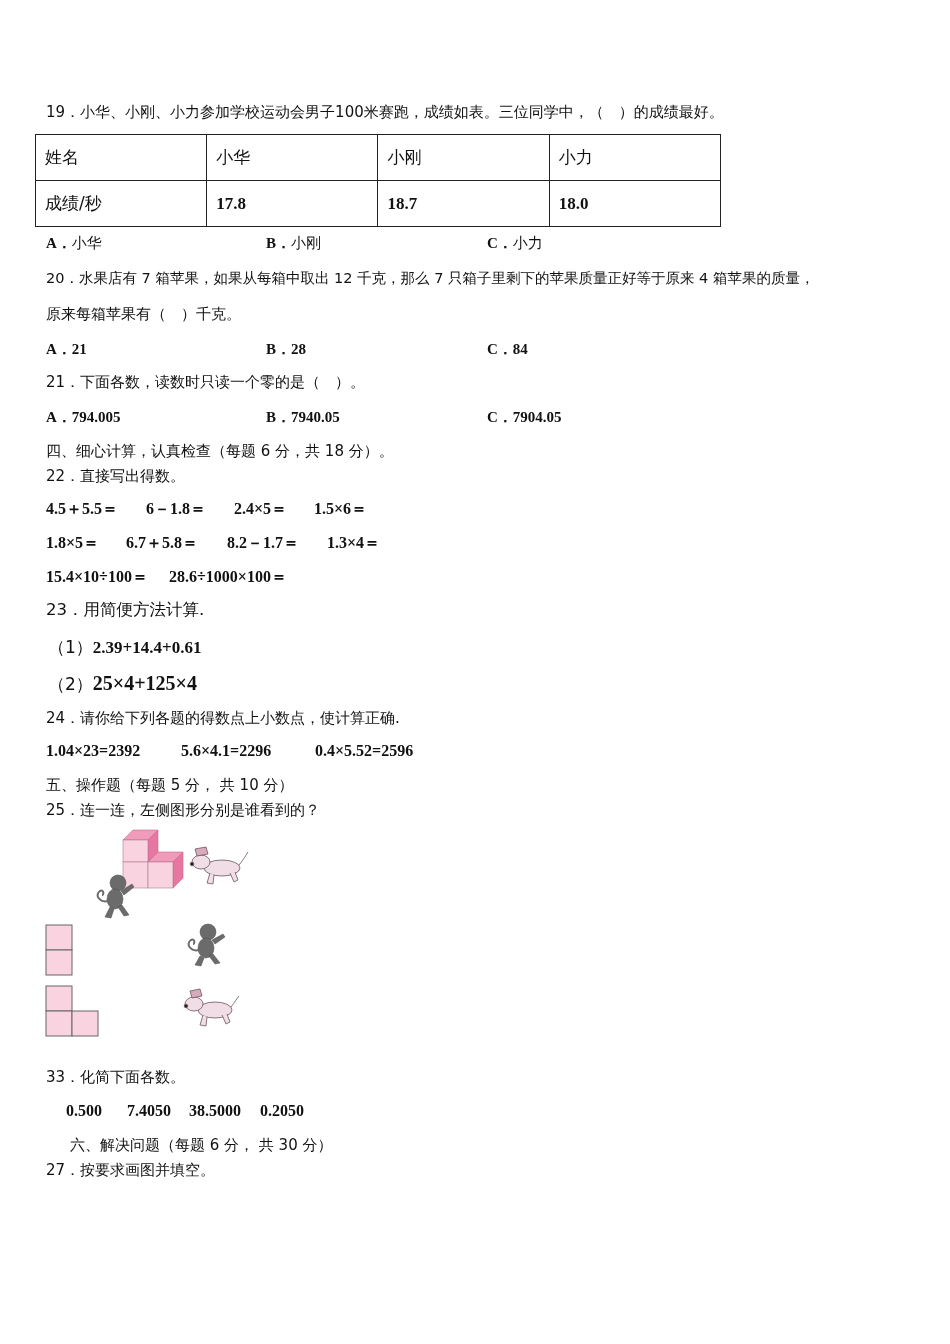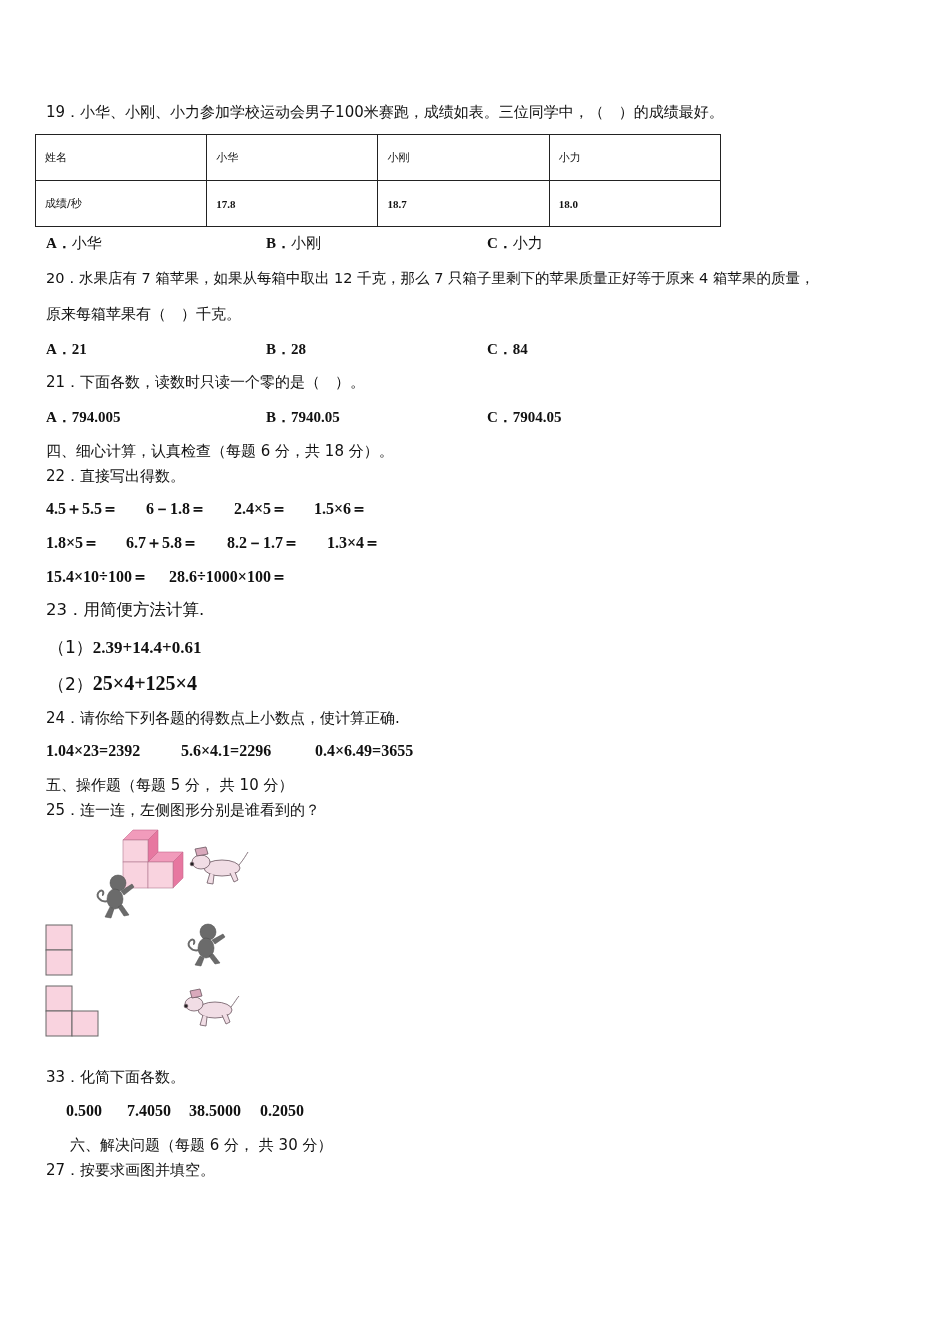--- a/index.html
+++ b/index.html
@@ -15,21 +15,21 @@
   .opt .letter { font-family: "Liberation Serif", serif; font-weight: bold; }
   .opt .val-num { font-family: "Liberation Serif", serif; font-weight: bold; }
   .opt .val-cn { font-family: "DejaVu Sans", sans-serif; }
 
   table.scores {
     position: absolute; left: 35px; top: 134px; border-collapse: collapse;
     width: 686px;
   }
   table.scores td {
     border: 1.5px solid #222; height: 45px; padding: 0 0 0 9px;
-    font-size: 11px; vertical-align: middle; width: 162px;
+    font-size: 17px; vertical-align: middle; width: 162px;
   }
   table.scores td.cn-cell { font-family: "DejaVu Sans", sans-serif; }
   table.scores td.num-cell { font-family: "Liberation Serif", serif; font-weight: bold; }
 
   .calc-row { position: absolute; left: 46px; white-space: nowrap; font-family: "Liberation Serif", serif; font-weight: bold; font-size: 16px; line-height: 20px; }
   .calc-row span { display: inline-block; }
 
   .fig { position: absolute; }
 </style>
 </head>
@@ -105,21 +105,21 @@
 <div class="line cn" style="top:600px; font-size:16.5px;">23．用简便方法计算.</div>
 <div class="line" style="top:637px; left:48px; font-size:17px;">
   <span class="cn" style="font-size:17px;">（1）</span><span class="bold" style="font-size:17px;">2.39+14.4+0.61</span>
 </div>
 <div class="line" style="top:673px; left:48px; font-size:17px;">
   <span class="cn" style="font-size:17px;">（2）</span><span class="bold" style="font-size:20px;">25×4+125×4</span>
 </div>
 
 <div class="line cn" style="top:708px;">24．请你给下列各题的得数点上小数点，使计算正确.</div>
 <div class="calc-row" style="top:741px;">
-  <span style="width:135px;">1.04×23=2392</span><span style="width:134px;">5.6×4.1=2296</span><span>0.4×6.49=3655</span>
+  <span style="width:135px;">1.04×23=2392</span><span style="width:134px;">5.6×4.1=2296</span><span>0.4×5.52=2596</span>
 </div>
 
 <div class="line cn" style="top:775px;">五、操作题（每题 5 分， 共 10 分）</div>
 <div class="line cn" style="top:800px;">25．连一连，左侧图形分别是谁看到的？</div>
 
 <svg class="fig" style="left:80px; top:825px;" width="180" height="100" viewBox="0 0 180 100">
 
   <g>
 
     <polygon points="43,15 68,15 78,5 53,5" fill="#f19bbb" stroke="#c86a8e" stroke-width="0.6"></polygon>

